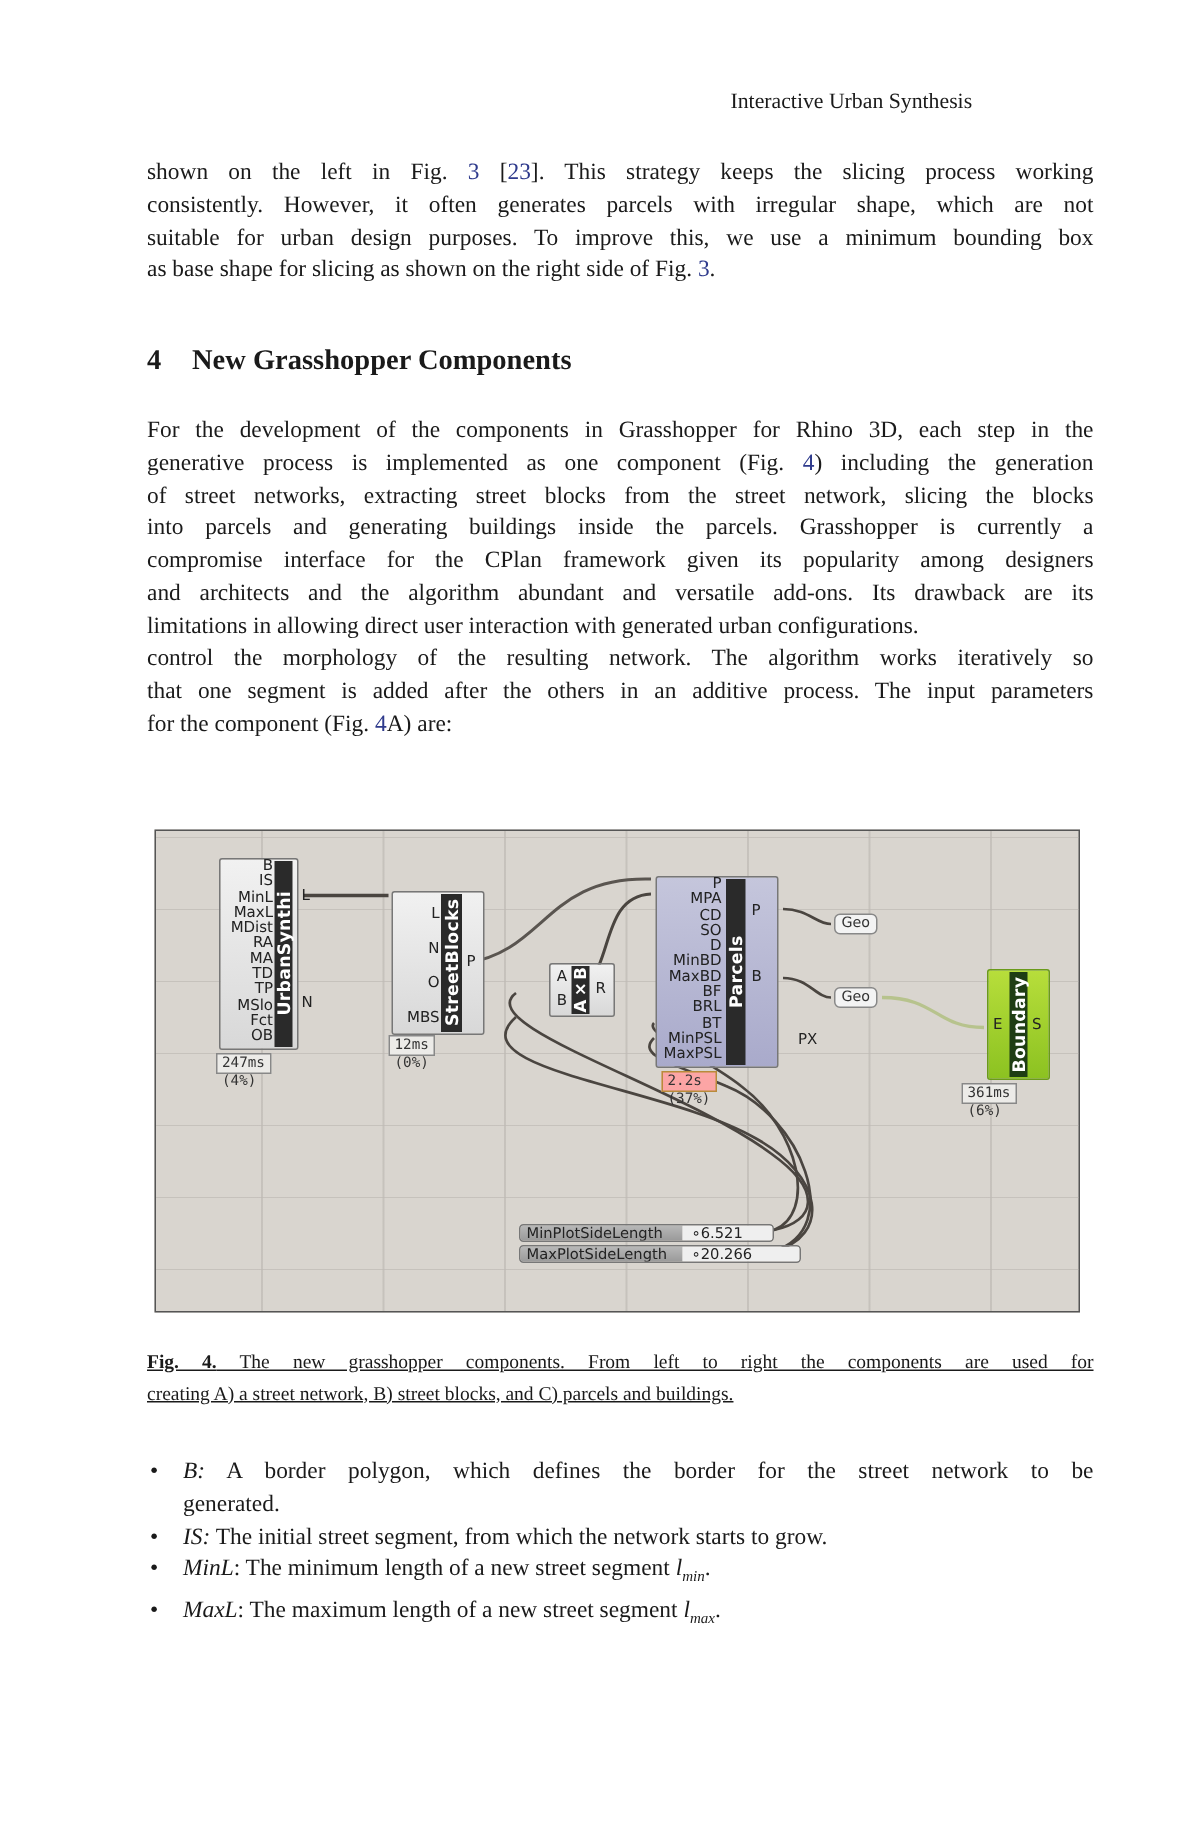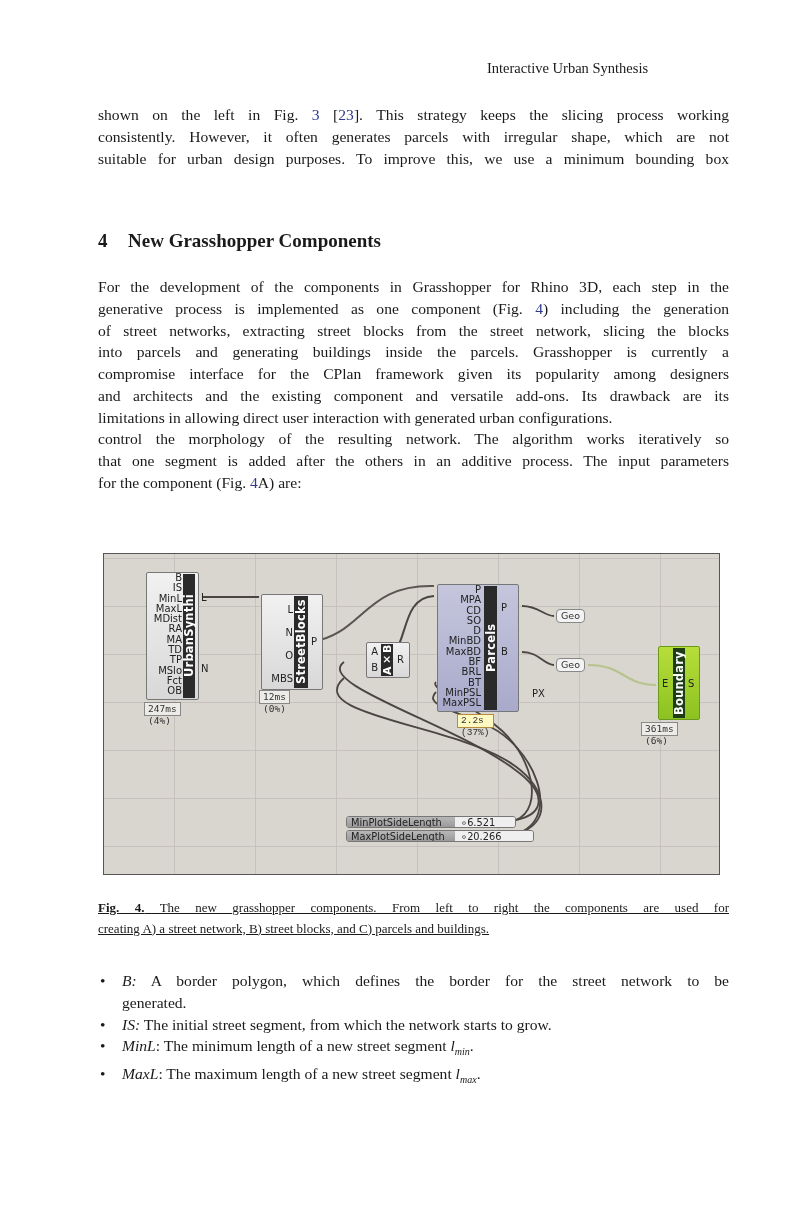--- a/index.html
+++ b/index.html
@@ -62,33 +62,34 @@
 </style>
 </head>
 <body>
 
 <div class="running-head">Interactive Urban Synthesis</div>
 
 <p class="para" style="top:104px;">
   <span class="ln"><span>shown on the left in Fig. </span><span class="ref">3</span><span> [</span><span class="ref">23</span><span>]. This strategy keeps the slicing process working</span></span>
   <span class="ln">consistently. However, it often generates parcels with irregular shape, which are not</span>
   <span class="ln">suitable for urban design purposes. To improve this, we use a minimum bounding box</span>
+  <span class="ln last"><span>as base shape for slicing as shown on the right side of Fig. </span><span class="ref">3</span><span>.</span></span>
 </p>
 
 <div class="section-head">
   <span class="num">4</span><span>New Grasshopper Components</span>
 </div>
 
 <p class="para" style="top:276px;">
   <span class="ln">For the development of the components in Grasshopper for Rhino 3D, each step in the</span>
   <span class="ln"><span>generative process is implemented as one component (Fig. </span><span class="ref">4</span><span>) including the generation</span></span>
   <span class="ln">of street networks, extracting street blocks from the street network, slicing the blocks</span>
   <span class="ln">into parcels and generating buildings inside the parcels. Grasshopper is currently a</span>
   <span class="ln">compromise interface for the CPlan framework given its popularity among designers</span>
-  <span class="ln">and architects and the existing component and versatile add-ons. Its drawback are its</span>
+  <span class="ln">and architects and the algorithm abundant and versatile add-ons. Its drawback are its</span>
   <span class="ln last">limitations in allowing direct user interaction with generated urban configurations.</span>
 </p>
 
 <p class="para" style="top:428px;">
   <span class="ln">control the morphology of the resulting network. The algorithm works iteratively so</span>
   <span class="ln">that one segment is added after the others in an additive process. The input parameters</span>
   <span class="ln last"><span>for the component (Fig. </span><span class="ref">4</span><span>A) are:</span></span>
 </p>
 
 <div class="figure">
@@ -173,21 +174,21 @@
       <div>BF</div>
       <div>BRL</div>
       <div>BT</div>
       <div>MinPSL</div>
       <div>MaxPSL</div>
     </div>
     <div class="bar" style="left:47px; top:2px; width:13px; height:124px;">Parcels</div>
     <div class="out" style="left:64px; top:18px;">P</div>
     <div class="out" style="left:64px; top:62px;">B</div>
     <div class="out" style="left:63px; top:104px;margin-left:32px;">PX</div>
-    <div class="timing" style="left:20px; top:130px; background:#fef9c3; border-color:#b88b3a;font-family:Liberation Mono, monospace;">2.2s (37%)</div>
+    <div class="timing" style="left:4px; top:130px; background:#fca5a5; border-color:#b88b3a;">2.2s (37%)</div>
   </div>
 
   <div class="geo" style="left:452px; top:55px;">Geo</div>
   <div class="geo" style="left:452px; top:104px;">Geo</div>
 
   <div class="comp" style="left:554px; top:92px;">
     <div class="body green-body" style="left:0; top:0; width:42px; height:74px;"></div>
     <div class="out" style="left:4px; top:32px;">E</div>
     <div class="bar" style="left:15px; top:2px; width:12px; height:70px; background:#1f3d14;">Boundary</div>
     <div class="out" style="left:30px; top:32px;">S</div>

